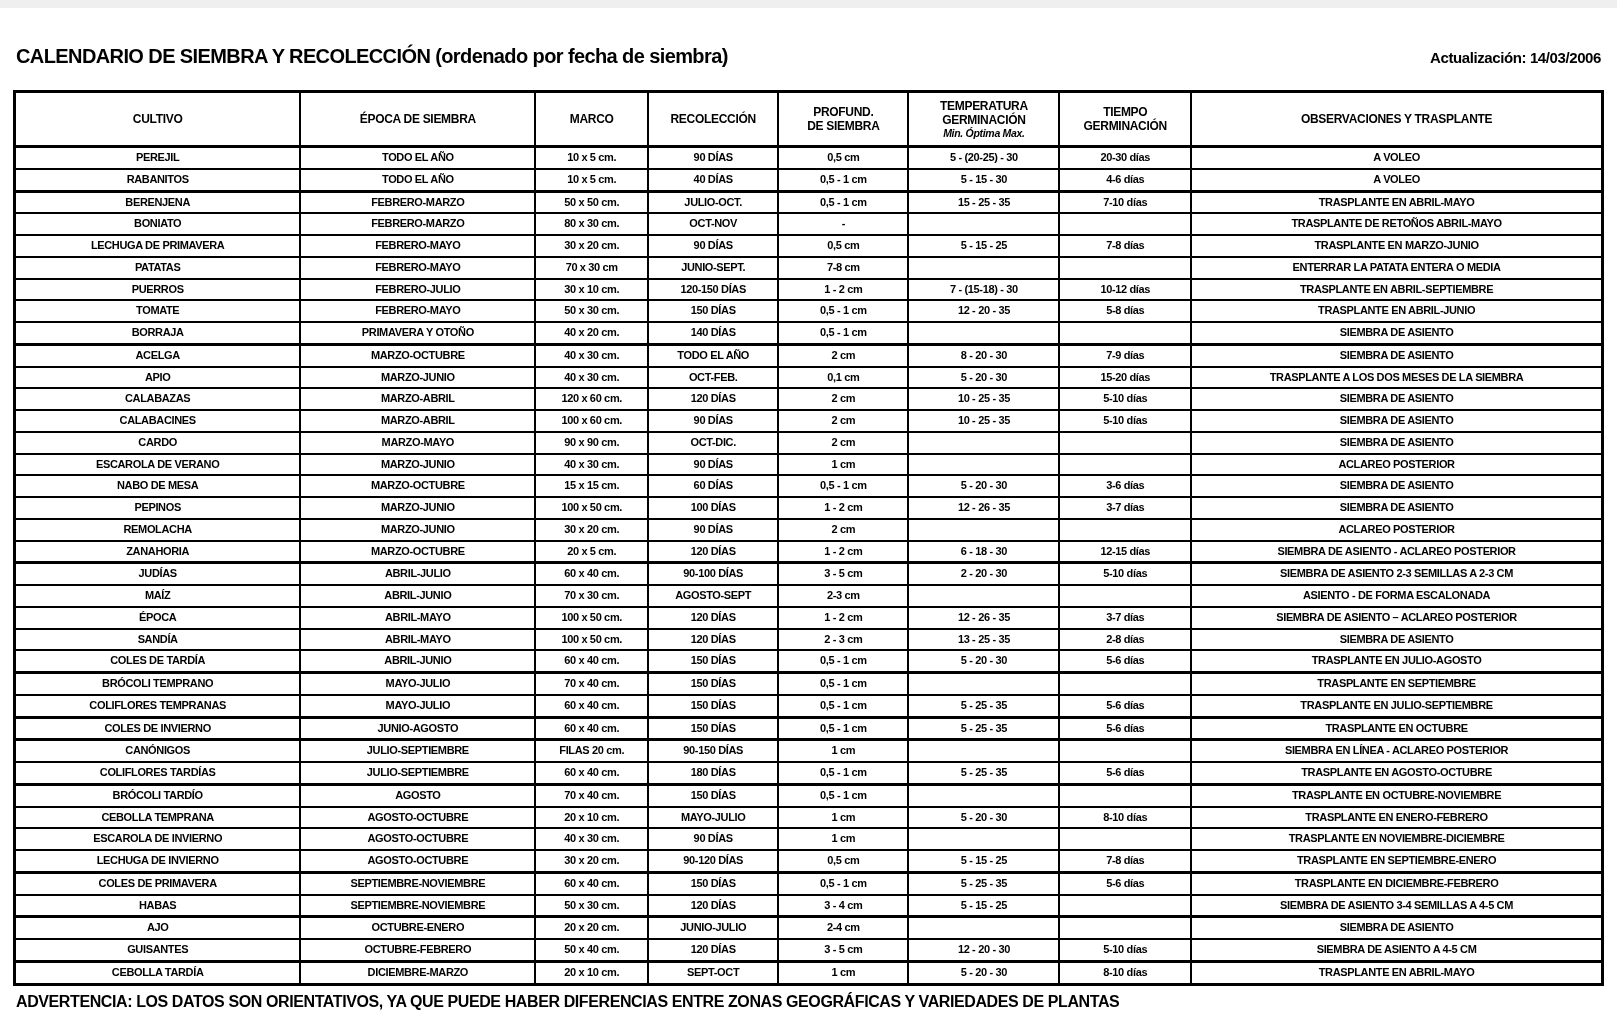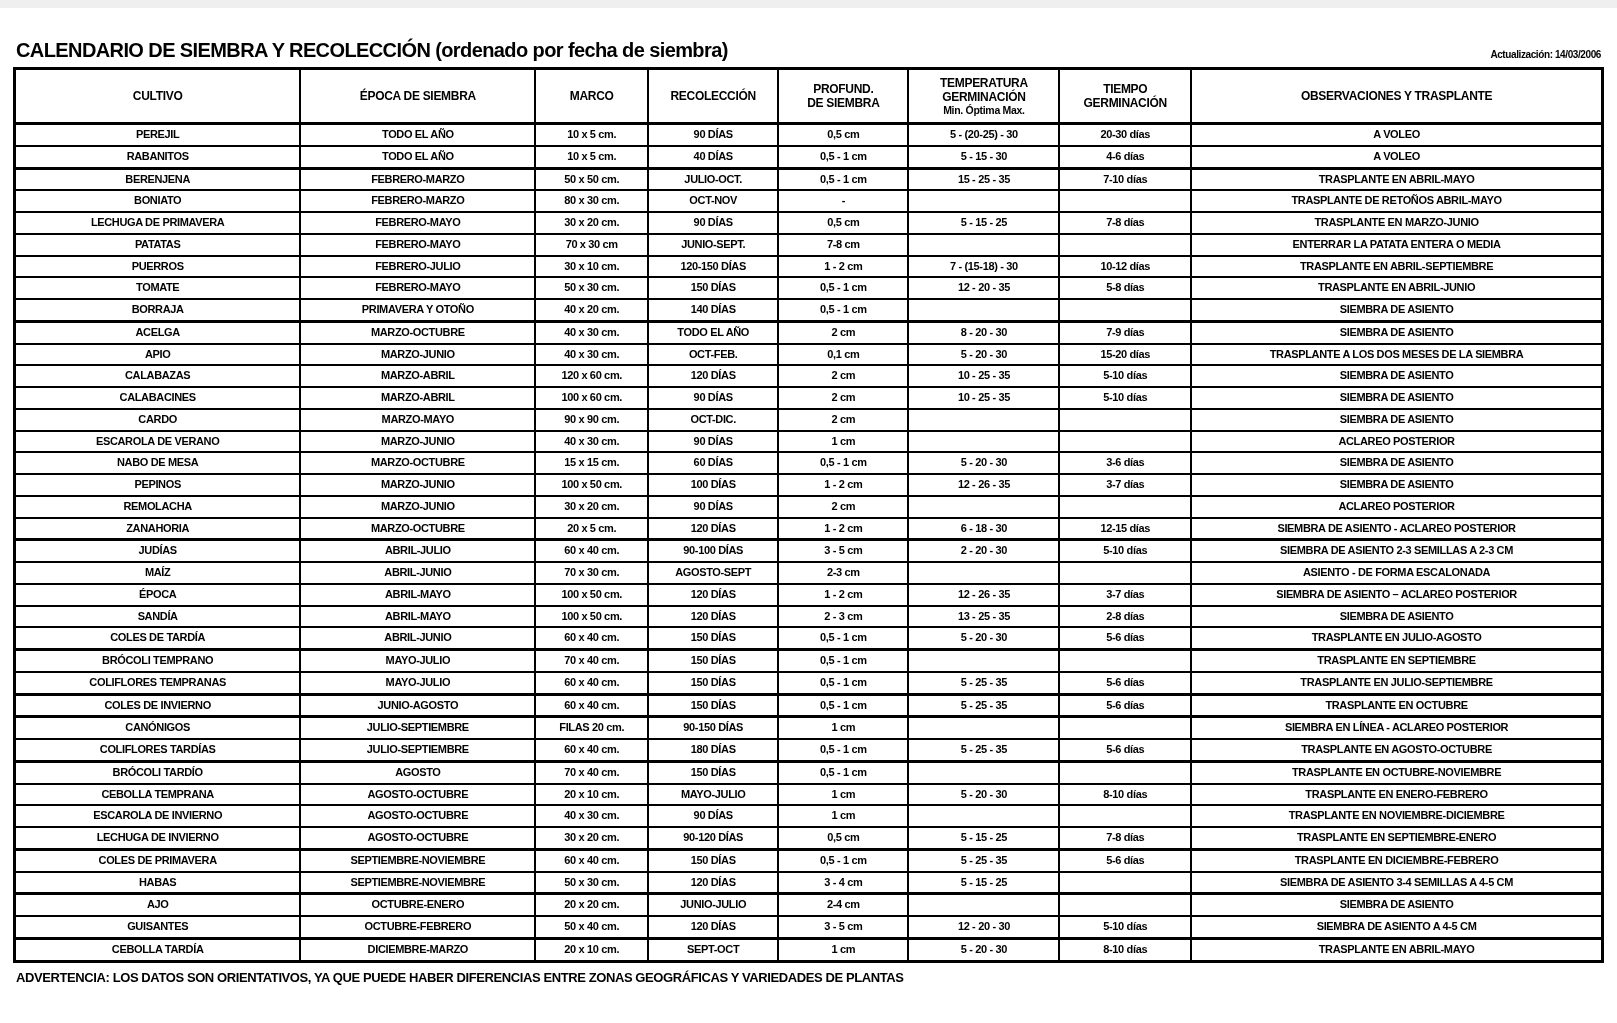--- a/index.html
+++ b/index.html
@@ -18,29 +18,29 @@
     height: 8px;
     background: #efefef;
   }
   .page {
     padding: 0 13px;
   }
   .titlebar {
     display: flex;
     justify-content: space-between;
     align-items: flex-end;
-    padding: 6px 3px 5px 3px;
+    padding: 6px 3px 22px 3px;
   }
   .title {
     font-size: 20px;
     letter-spacing: -0.6px;
     white-space: nowrap;
   }
   .updated {
-    font-size: 10px;
+    font-size: 15px;
     letter-spacing: -0.4px;
     white-space: nowrap;
     padding-bottom: 2px;
     margin-top: 35px;
   }
   table.calendar {
     border-collapse: collapse;
     table-layout: fixed;
     width: 1591px;
     border: 3px solid #000;
@@ -53,31 +53,31 @@
     overflow: hidden;
     white-space: nowrap;
   }
   thead th {
     height: 52px;
     font-size: 12px;
     letter-spacing: -0.3px;
     border-bottom: 3px solid #000;
   }
   .hline { line-height: 14px; }
-  .hsub  { line-height: 13px; font-size: 10.5px; letter-spacing: -0.3px; }
+  .hsub  { line-height: 13px; font-size: 10.5px; letter-spacing: -0.3px; font-style: italic; }
   tbody td {
     height: 19.75px;
     font-size: 11px;
     letter-spacing: -0.35px;
     line-height: 19.75px;
   }
   tr.group-start td { border-top: 3px solid #000; }
   .warning {
     padding: 7px 3px 0 3px;
-    font-size: 13px;
+    font-size: 16px;
     letter-spacing: -0.4px;
     white-space: nowrap;
   }
 </style>
 </head>
 <body>
 
 <div class="top-strip"></div>
 
 <div class="page">

